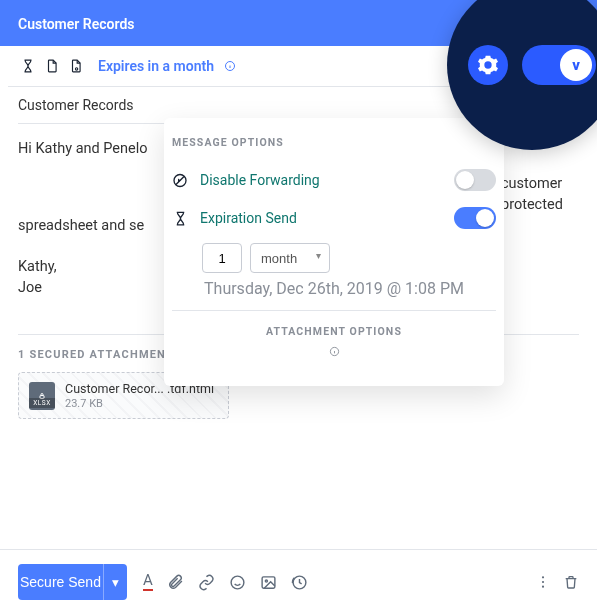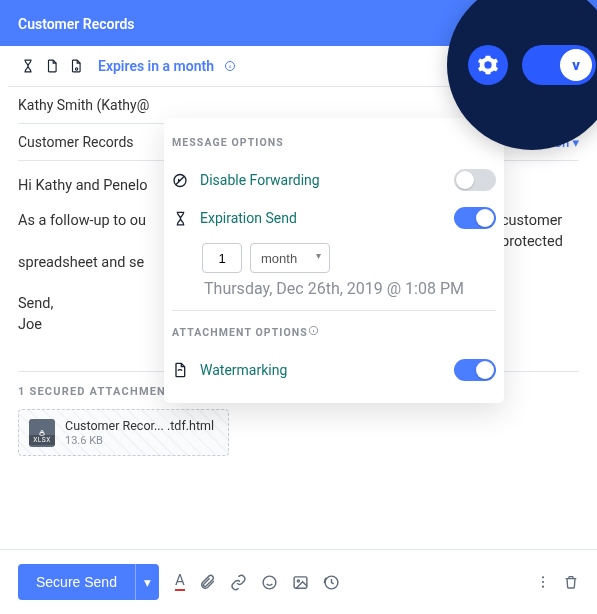--- a/index.html
+++ b/index.html
@@ -201,21 +201,21 @@
     padding: 14px 18px;
     border-top: 1px solid var(--border);
     background:#fff;
   }
   .btn-group { display:flex; }
   .send-btn {
     background: var(--blue);
     color:#fff;
     border:none;
     border-radius: 4px 0 0 4px;
-    padding: 10px 18px;
+    padding: 10px 2px;
     font-size: 14px;
     font-weight: 500;
     cursor:pointer;
   }
   .send-caret {
     background: var(--blue);
     border:none;
     border-left: 1px solid rgba(255,255,255,.35);
     border-radius: 0 4px 4px 0;
     color:#fff;
@@ -365,49 +365,46 @@
         <svg width="12" height="12" viewBox="0 0 24 24" fill="#fff">
             <circle cx="12" cy="12" r="3"></circle>
             <path d="M12 2l1 3 3-1 1 3h3l-1 3 3 1-3 2 1 3-3 1-1 3-3-1-1 3-2-3-3 1-1-3-3-1 1-3-3-2 3-1-1-3h3l1-3 3 1z" fill="none" stroke="#fff" stroke-width="1.4"></path>
           </svg>
       </span>
       <span class="mini-toggle"></span>
     </div>
   </div>
 
   <div class="body">
-    <div class="row">
-      <span>Kathy Smith (Kathy@</span>
-    </div>
     <div class="row subject-row">
       <span>Customer Records</span>
       <span class="subject-actions">
         <span>troduction</span> ▾
       </span>
     </div>
 
     <div class="msg">
       <div style="display:flex;">
         <span>Hi Kathy and Penelo</span>
       </div>
       <div style="height:14px;"></div>
       <div style="display:flex;">
         <div style="width:155px;">
-          <span>As a follow-up to ou</span><br>
+          <br>
           <br>
           <span>spreadsheet and se</span>
         </div>
         <div style="flex:1;"></div>
         <div style="text-align:left; width:78px;">
           <span>customer</span><br>
           <span>protected</span>
         </div>
       </div>
       <div class="sig">
-        <span>Send,</span><br>
+        <span>Kathy,</span><br>
         <span>Joe</span>
       </div>
     </div>
 
     <div class="hr"></div>
     <div class="att-header">
       <span>1 SECURED ATTACHMENT</span>
       <span class="info-mini">
         <svg width="12" height="12" viewBox="0 0 24 24" fill="none" stroke="#8a8f98" stroke-width="2">
             <circle cx="12" cy="12" r="9"></circle>
@@ -418,21 +415,21 @@
     <div class="att-chip">
       <div class="att-icon">
         <svg width="12" height="12" viewBox="0 0 24 24" fill="none" stroke="#fff" stroke-width="2">
             <rect x="8" y="11" width="8" height="6" rx="1"></rect>
             <path d="M10 11V9a2 2 0 1 1 4 0v2"></path>
           </svg>
         <span class="att-icon-label">XLSX</span>
       </div>
       <div>
         <div class="att-name">Customer Recor...  .tdf.html</div>
-        <div class="att-size">13.6 KB</div>
+        <div class="att-size">23.7 KB</div>
       </div>
     </div>
   </div>
 
   <div class="footer">
     <div class="btn-group">
       <button class="send-btn">Secure Send</button>
       <button class="send-caret">▾</button>
     </div>
     <div class="fmt-icons">
@@ -514,37 +511,26 @@
     </div>
 
     <div class="exp-fields">
       <input class="exp-num" value="1" style="">
       <button class="exp-unit"><span>month</span></button>
     </div>
     <div class="exp-time">Thursday, Dec 26th, 2019 @ 1:08 PM</div>
 
     <div class="divider"></div>
 
-    <h5 style="display:flex;align-items:center;gap:0;">
+    <h5 style="display:flex;align-items:center;gap:8px;flex-direction:column;">
       <span>ATTACHMENT OPTIONS</span>
       <span class="info-mini">
         <svg width="11" height="11" viewBox="0 0 24 24" fill="none" stroke="#8a8f98" stroke-width="2">
             <circle cx="12" cy="12" r="9"></circle>
             <path d="M12 8h.01M12 11v5"></path>
           </svg>
       </span>
     </h5>
 
-    <div class="opt">
-      <span class="icon-s">
-        <svg width="16" height="16" viewBox="0 0 24 24" fill="none" stroke="#1a2332" stroke-width="2">
-            <path d="M14 2H7a1 1 0 0 0-1 1v18a1 1 0 0 0 1 1h11a1 1 0 0 0 1-1V7z"></path>
-            <path d="M14 2v5h5"></path>
-            <path d="M9 13c1-2 5-2 6 0"></path>
-          </svg>
-      </span>
-      <span class="opt-label">Watermarking</span>
-      <span class="p-toggle on"></span>
-    </div>
 
   </div>
 
 </div>
 
 </body></html>

